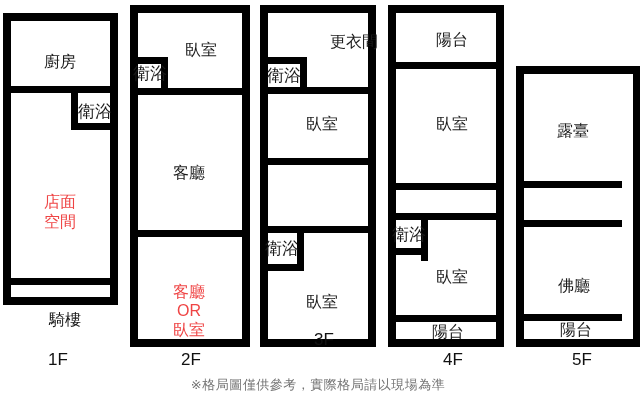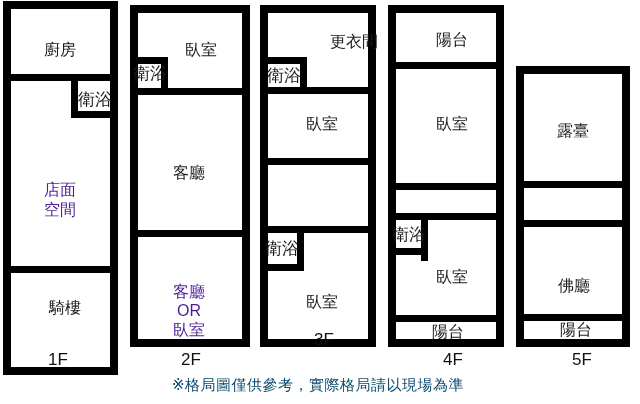--- a/index.html
+++ b/index.html
@@ -15,39 +15,39 @@
   }
   .floor-inner{position:relative;width:100%;height:100%}
   .wall{position:absolute;background:#000}
   .lbl{
     position:absolute;transform:translate(-50%,-50%);
     font-size:16px;color:#1a1a1a;white-space:nowrap;line-height:1;
   }
   .lbl-sm{font-size:17px;letter-spacing:0}
   .lbl-multi{
     position:absolute;transform:translate(-50%,-50%);
-    font-size:16px;color:#4c1d95;text-align:center;white-space:nowrap;
+    font-size:16px;color:#ef4444;text-align:center;white-space:nowrap;
   }
   .lh20{line-height:20px}
   .lh19{line-height:19px}
   .floor-label{
     position:absolute;transform:translate(-50%,-50%);
     font-size:17px;color:#111;white-space:nowrap;
   }
   .disclaimer{
     position:absolute;transform:translate(-50%,-50%);
-    font-size:15px;color:#0c4a6e;white-space:nowrap;letter-spacing:.5px;
+    font-size:13px;color:#737373;white-space:nowrap;letter-spacing:.5px;
   }
 </style>
 </head>
 <body>
 
 <div class="canvas">
 
-  <section class="floor" style="left:3px;top:1px;width:115px;height:374px">
+  <section class="floor" style="left:3px;top:13px;width:115px;height:292px">
     <div class="floor-inner">
       <div class="wall" style="left:0;top:65px;width:99px;height:7px"></div>
       <div class="wall" style="left:60px;top:72px;width:7px;height:37px"></div>
       <div class="wall" style="left:60px;top:102px;width:39px;height:7px"></div>
       <div class="wall" style="left:0;top:257px;width:99px;height:7px"></div>
 
       <div class="lbl" style="left:49px;top:41px">廚房</div>
       <div class="lbl lbl-sm" style="left:84px;top:90px">衛浴</div>
       <div class="lbl-multi lh20" style="left:49px;top:191px">
         <div>店面</div>
@@ -103,21 +103,21 @@
       <div class="wall" style="left:0;top:302px;width:100px;height:7px"></div>
 
       <div class="lbl" style="left:56px;top:27px">陽台</div>
       <div class="lbl" style="left:56px;top:111px">臥室</div>
       <div class="lbl lbl-sm" style="left:13px;top:221px">衛浴</div>
       <div class="lbl" style="left:56px;top:264px">臥室</div>
       <div class="lbl" style="left:52px;top:319px">陽台</div>
     </div>
   </section>
 
-  <section class="floor" style="left:516px;top:66px;width:114px;height:281px">
+  <section class="floor" style="left:516px;top:66px;width:125px;height:281px">
     <div class="floor-inner">
       <div class="wall" style="left:0;top:107px;width:98px;height:7px"></div>
       <div class="wall" style="left:0;top:146px;width:98px;height:7px"></div>
       <div class="wall" style="left:0;top:240px;width:98px;height:7px"></div>
 
       <div class="lbl" style="left:49px;top:57px">露臺</div>
       <div class="lbl" style="left:50px;top:212px">佛廳</div>
       <div class="lbl" style="left:52px;top:256px">陽台</div>
     </div>
   </section>

